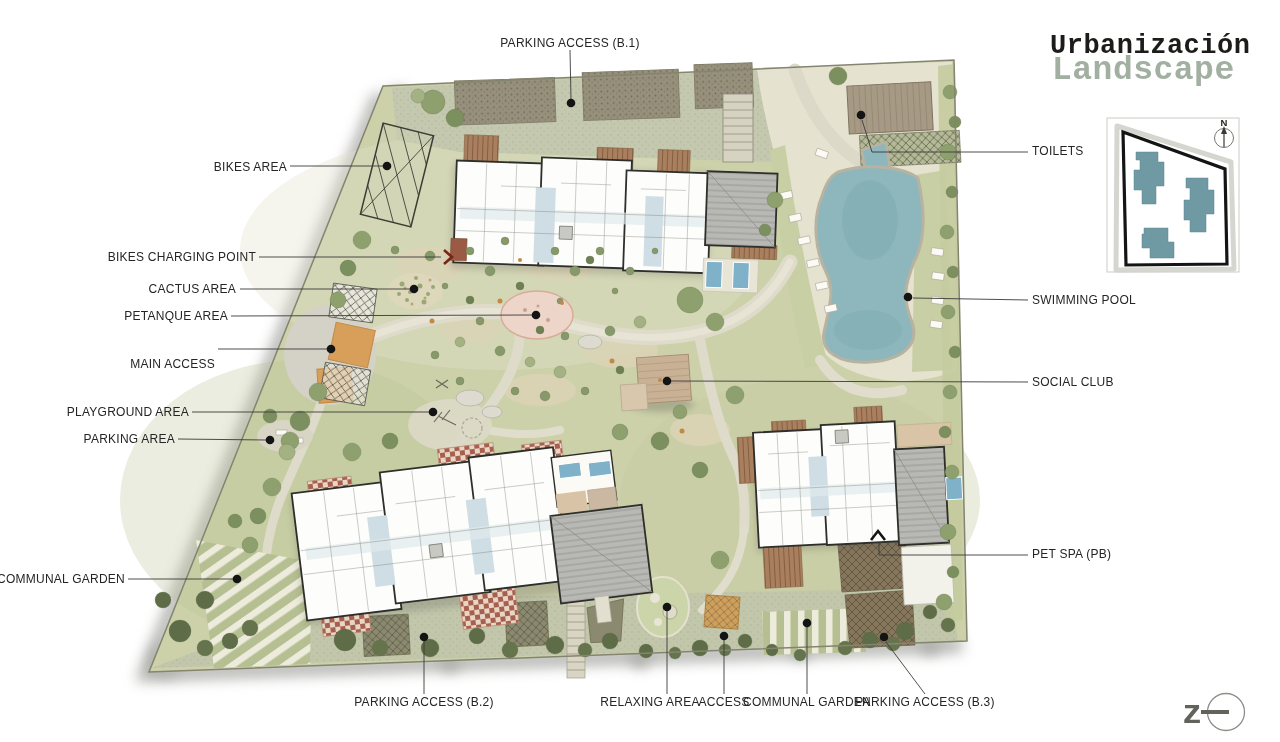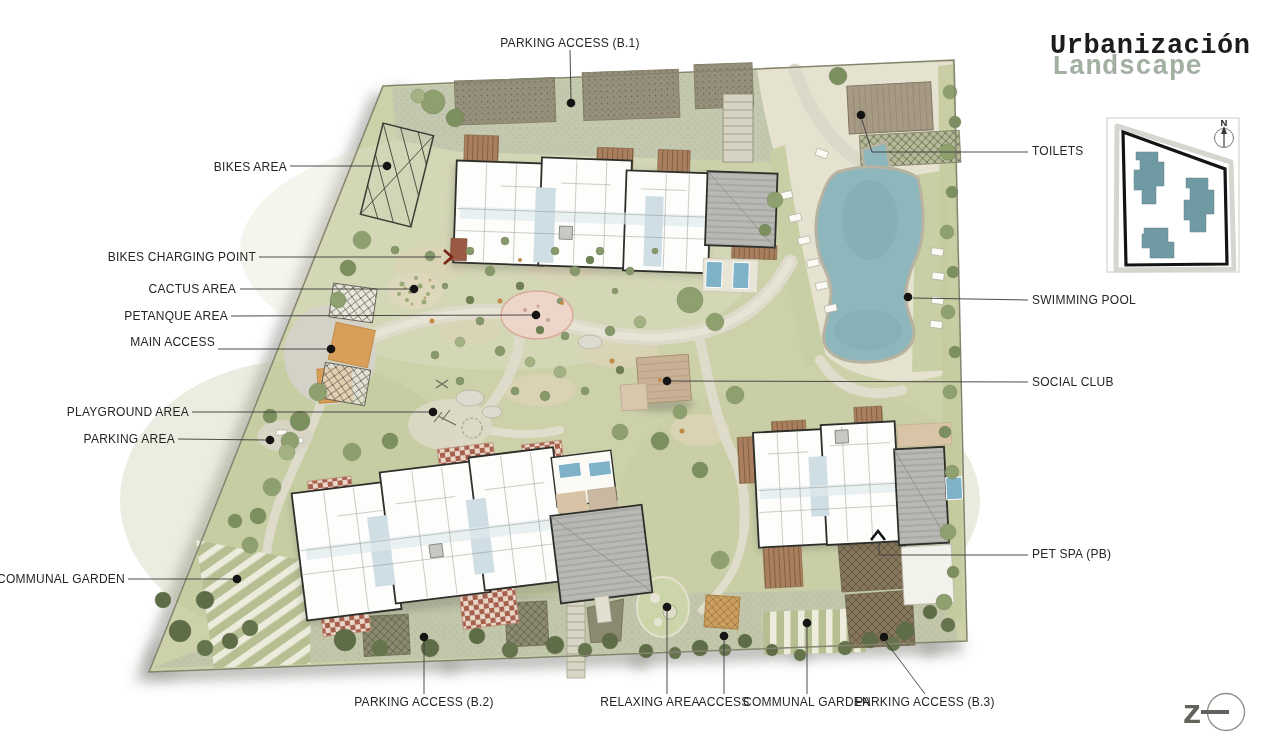--- a/index.html
+++ b/index.html
@@ -6,21 +6,21 @@
   .stage{position:relative;width:1280px;height:742px;background:#ffffff;overflow:hidden;
          font-family:"Liberation Sans",sans-serif;}
   .plan-svg{position:absolute;left:0;top:0;}
   .lbl{position:absolute;font-size:12px;color:#252525;letter-spacing:.25px;white-space:nowrap;}
   .lbl-left{transform:translate(-100%,-50%);text-align:center;}
   .lbl-right{transform:translateY(-50%);text-align:right;}
   .lbl-center{transform:translate(-50%,-50%);text-align:center;}
   .title-1{position:absolute;left:1050px;top:22px;font-family:"Liberation Mono",monospace;
            font-size:27px;font-weight:bold;color:#1c1c1a;letter-spacing:.5px;margin-top:9px;}
   .title-2{position:absolute;left:1052px;top:52px;font-family:"Liberation Mono",monospace;
-           font-size:27px;font-weight:bold;color:#a2b0a2;letter-spacing:.5px;}
+           font-size:33px;font-weight:bold;color:#a2b0a2;letter-spacing:.5px;}
 </style>
 </head>
 <body>
 
 <div class="stage">
 
 <svg class="plan-svg" width="1280" height="742" viewBox="0 0 1280 742">
   <defs>
     <pattern id="speck" width="7" height="7" patternUnits="userSpaceOnUse">
           <circle cx="2" cy="2" r="0.8" fill="#a2a68c"></circle>
@@ -556,21 +556,21 @@
 
   <div class="title-1">Urbanización</div>
   <div class="title-2">Landscape</div>
 
   <div class="lbl lbl-center" style="left:570px;top:43px">PARKING ACCESS (B.1)</div>
 
   <div class="lbl lbl-left" style="left:287px;top:167px">BIKES AREA</div>
   <div class="lbl lbl-left" style="left:256px;top:257px">BIKES CHARGING POINT</div>
   <div class="lbl lbl-left" style="left:236px;top:289px">CACTUS AREA</div>
   <div class="lbl lbl-left" style="left:228px;top:316px">PETANQUE AREA</div>
-  <div class="lbl lbl-left" style="left:215px;top:342px">MAIN ACCESS</div>
+  <div class="lbl lbl-left" style="left:215px;top:364px">MAIN ACCESS</div>
   <div class="lbl lbl-left" style="left:189px;top:412px">PLAYGROUND AREA</div>
   <div class="lbl lbl-left" style="left:175px;top:439px">PARKING AREA</div>
   <div class="lbl lbl-left" style="left:125px;top:579px">COMMUNAL GARDEN</div>
 
   <div class="lbl lbl-right" style="left:1032px;top:151px">TOILETS</div>
   <div class="lbl lbl-right" style="left:1032px;top:300px">SWIMMING POOL</div>
   <div class="lbl lbl-right" style="left:1032px;top:382px">SOCIAL CLUB</div>
   <div class="lbl lbl-right" style="left:1032px;top:554px">PET SPA (PB)</div>
 
   <div class="lbl lbl-center" style="left:424px;top:702px">PARKING ACCESS (B.2)</div>

